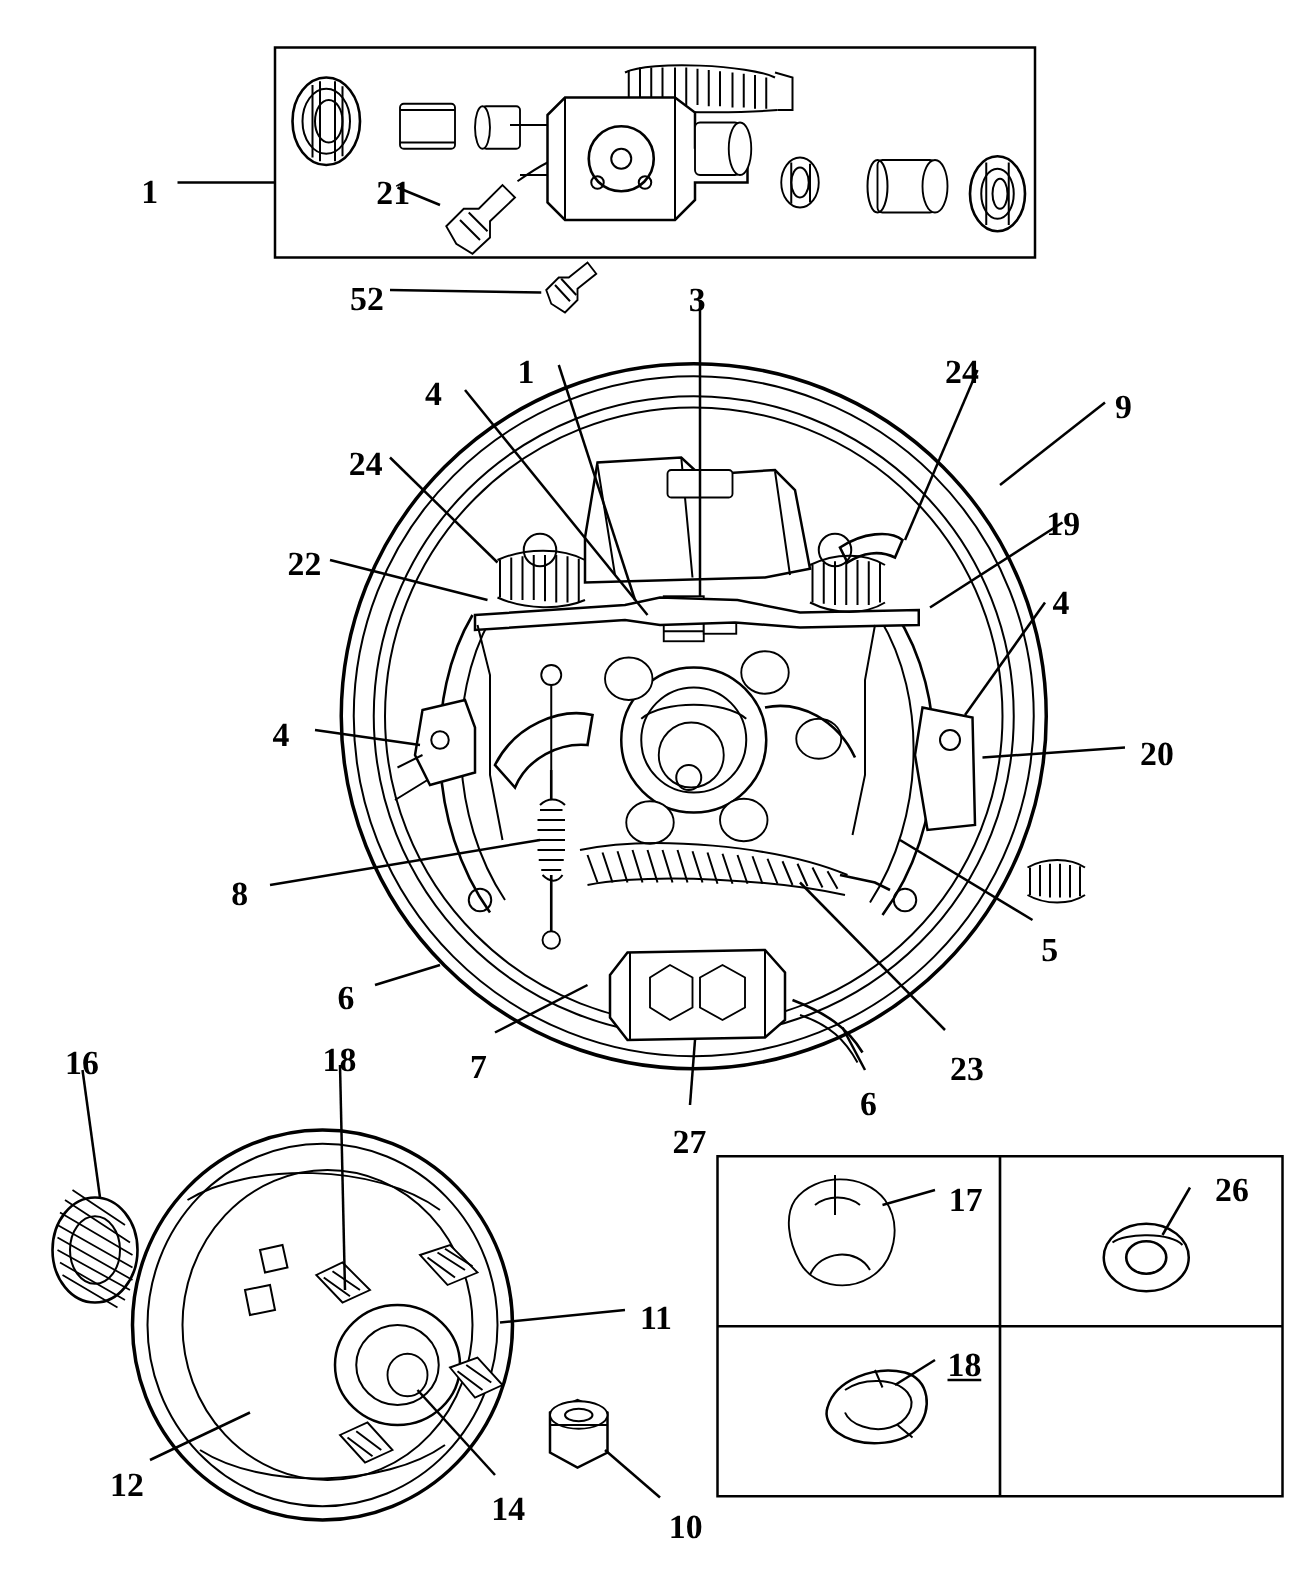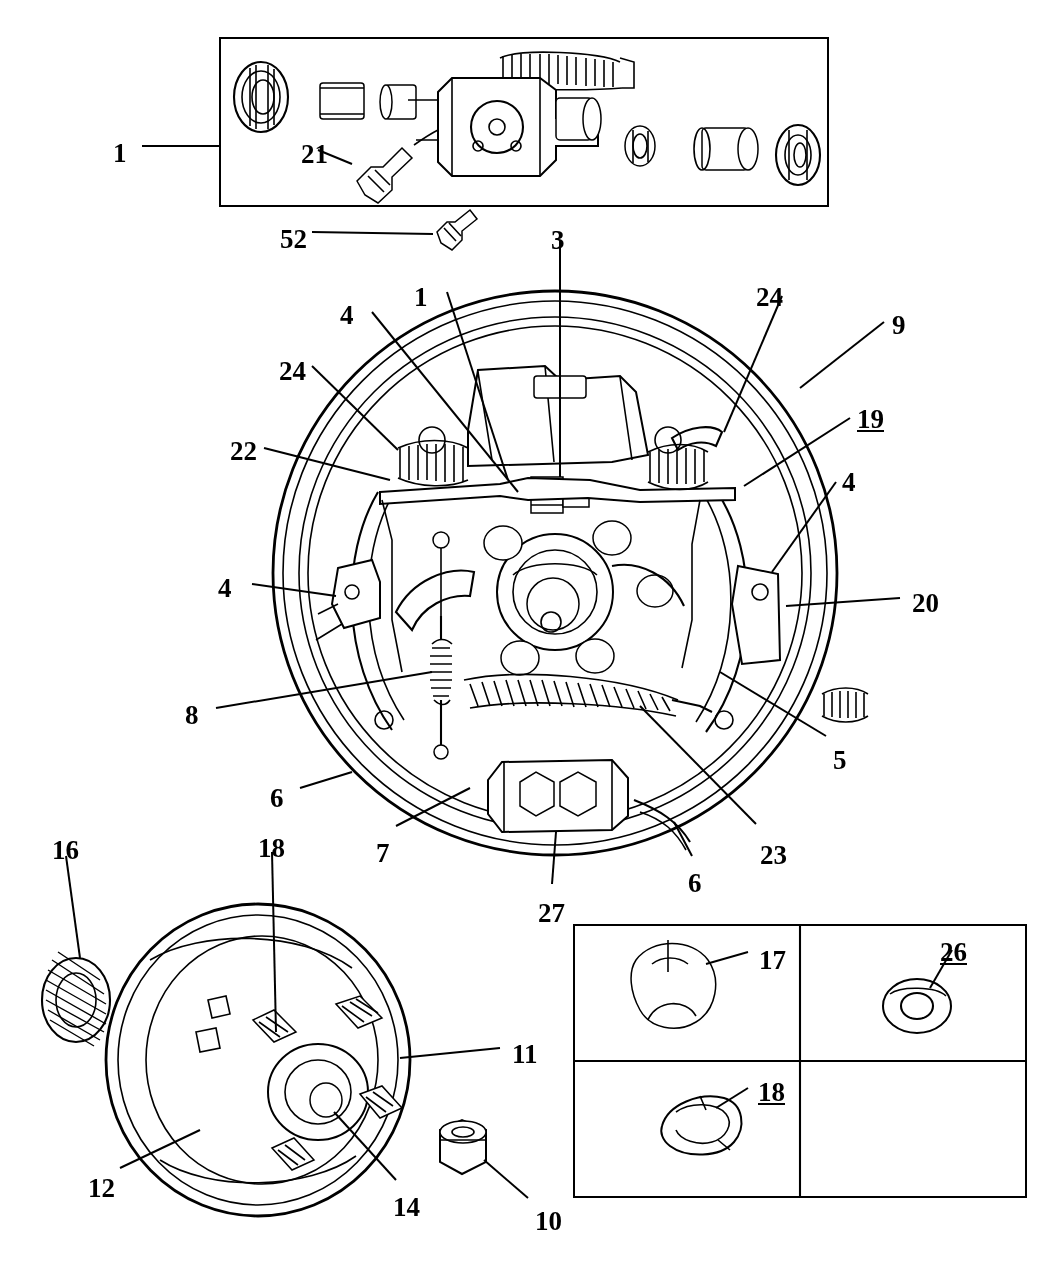--- a/index.html
+++ b/index.html
@@ -323,35 +323,35 @@
 
   <div class="callout" style="left:113px; top:138px;">1</div>
   <div class="callout" style="left:301px; top:139px;">21</div>
   <div class="callout" style="left:280px; top:224px;">52</div>
   <div class="callout" style="left:551px; top:225px;">3</div>
   <div class="callout" style="left:414px; top:282px;">1</div>
   <div class="callout" style="left:340px; top:300px;">4</div>
   <div class="callout" style="left:756px; top:282px;">24</div>
   <div class="callout" style="left:892px; top:310px;">9</div>
   <div class="callout" style="left:279px; top:356px;">24</div>
-  <div class="callout" style="left:857px; top:404px;text-decoration:underline;">19</div>
+  <div class="callout" style="left:837px; top:404px;">19</div>
   <div class="callout" style="left:230px; top:436px;">22</div>
   <div class="callout" style="left:842px; top:467px;">4</div>
   <div class="callout" style="left:218px; top:573px;">4</div>
   <div class="callout" style="left:912px; top:588px;">20</div>
   <div class="callout" style="left:185px; top:700px;">8</div>
   <div class="callout" style="left:833px; top:745px;">5</div>
   <div class="callout" style="left:270px; top:783px;">6</div>
   <div class="callout" style="left:376px; top:838px;">7</div>
   <div class="callout" style="left:760px; top:840px;">23</div>
   <div class="callout" style="left:688px; top:868px;">6</div>
   <div class="callout" style="left:538px; top:898px;">27</div>
   <div class="callout" style="left:52px;  top:835px;">16</div>
   <div class="callout" style="left:258px; top:833px;">18</div>
   <div class="callout" style="left:759px; top:945px;">17</div>
-  <div class="callout" style="left:940px; top:937px;text-decoration:underline;">26</div>
+  <div class="callout" style="left:972px; top:937px;">26</div>
   <div class="callout" style="left:512px; top:1039px;">11</div>
   <div class="callout" style="left:758px; top:1077px;text-decoration:underline;">18</div>
   <div class="callout" style="left:88px;  top:1173px;">12</div>
   <div class="callout" style="left:393px; top:1192px;">14</div>
   <div class="callout" style="left:535px; top:1206px;">10</div>
 
 </div>
 
 </body></html>

